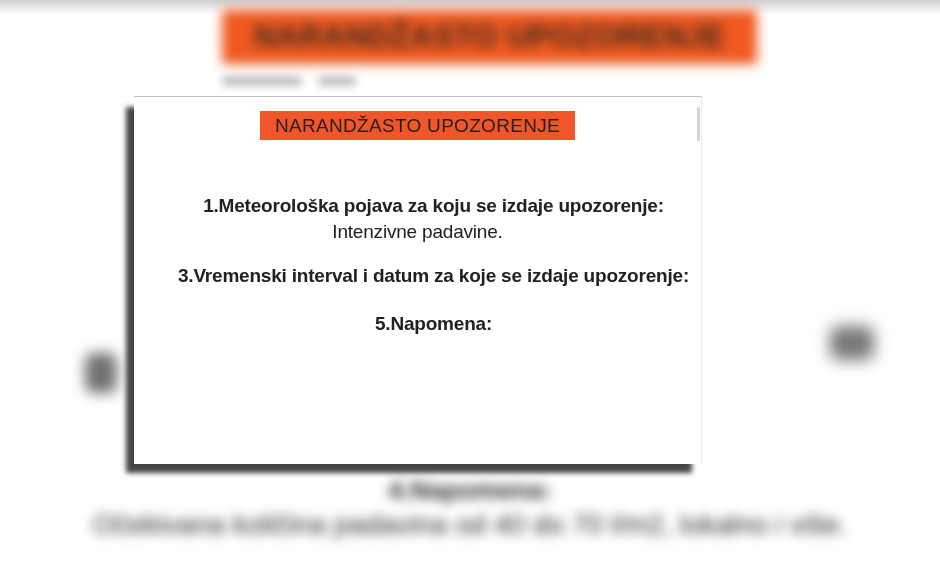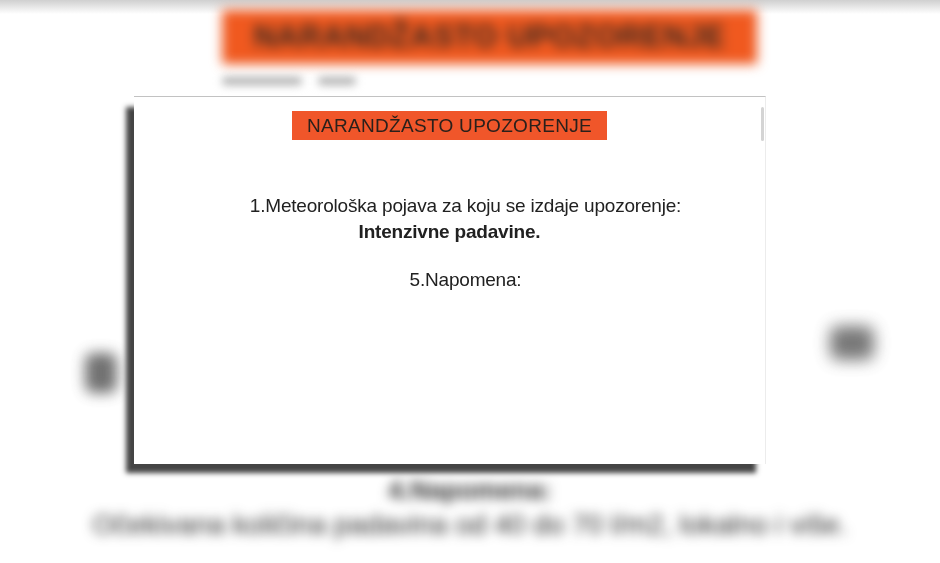--- a/index.html
+++ b/index.html
@@ -34,34 +34,34 @@
     background:#565656;border-radius:8px;filter:blur(8px);opacity:.8;
   }
   .bg-bottom-wrap{
     position:absolute;left:0;top:476px;width:940px;text-align:center;
     filter:blur(6px);color:#2b2b2b;
   }
   .bg-bottom-heading{font-size:26px;font-weight:bold;line-height:28px;}
   .bg-bottom-line{font-size:28px;line-height:34px;margin-top:4px;white-space:nowrap;}
   
   .card{
-    position:absolute;left:134px;top:96px;width:632px;height:368px;
+    position:absolute;left:134px;top:96px;width:568px;height:368px;
     background:#ffffff;text-align:center;color:#212121;
     border-top:1px solid #c2c2c2;border-right:1px solid #ececec;
     box-shadow:-9px 10px 5px -1px rgba(52,52,52,0.92);
     box-sizing:border-box;
   }
   .banner{
     display:inline-block;margin-top:14px;background:#f0562a;
     color:#2a201b;font-size:19px;line-height:29px;padding:0 15px;
     letter-spacing:.3px;white-space:nowrap;
   }
   .group{line-height:26px;font-size:19px;letter-spacing:-0.2px;}
-  .group .heading{font-weight:normal;white-space:nowrap;padding-left:32px;}
-  .group .value{font-weight:bold;white-space:nowrap;}
+  .group .heading{font-weight:bold;white-space:nowrap;padding-left:32px;}
+  .group .value{font-weight:normal;white-space:nowrap;}
   .g1{margin-top:53px;} .g2{margin-top:18px;} .g3{margin-top:16px;} .g4{margin-top:22px;}
   .scrollbar-thumb{
     position:absolute;right:1px;top:10px;width:3px;height:34px;
     background:#d4d4d4;border-radius:2px;
   }
 </style>
 </head>
 <body>
 
 <div class="stage">
@@ -89,20 +89,21 @@
 
     <div class="group g1">
       <div class="heading">1.Meteorološka pojava za koju se izdaje upozorenje:</div>
       <div class="value">Intenzivne padavine.</div>
     </div>
 
     <div class="group g2">
     </div>
 
     <div class="group g3">
+      <div class="heading">3.Vremenski interval i datum za koje se izdaje upozorenje:</div>
     </div>
 
     <div class="group g4">
       <div class="heading">5.Napomena:</div>
     </div>
 
     <div class="scrollbar-thumb"></div>
   </div>
 
 </div>

